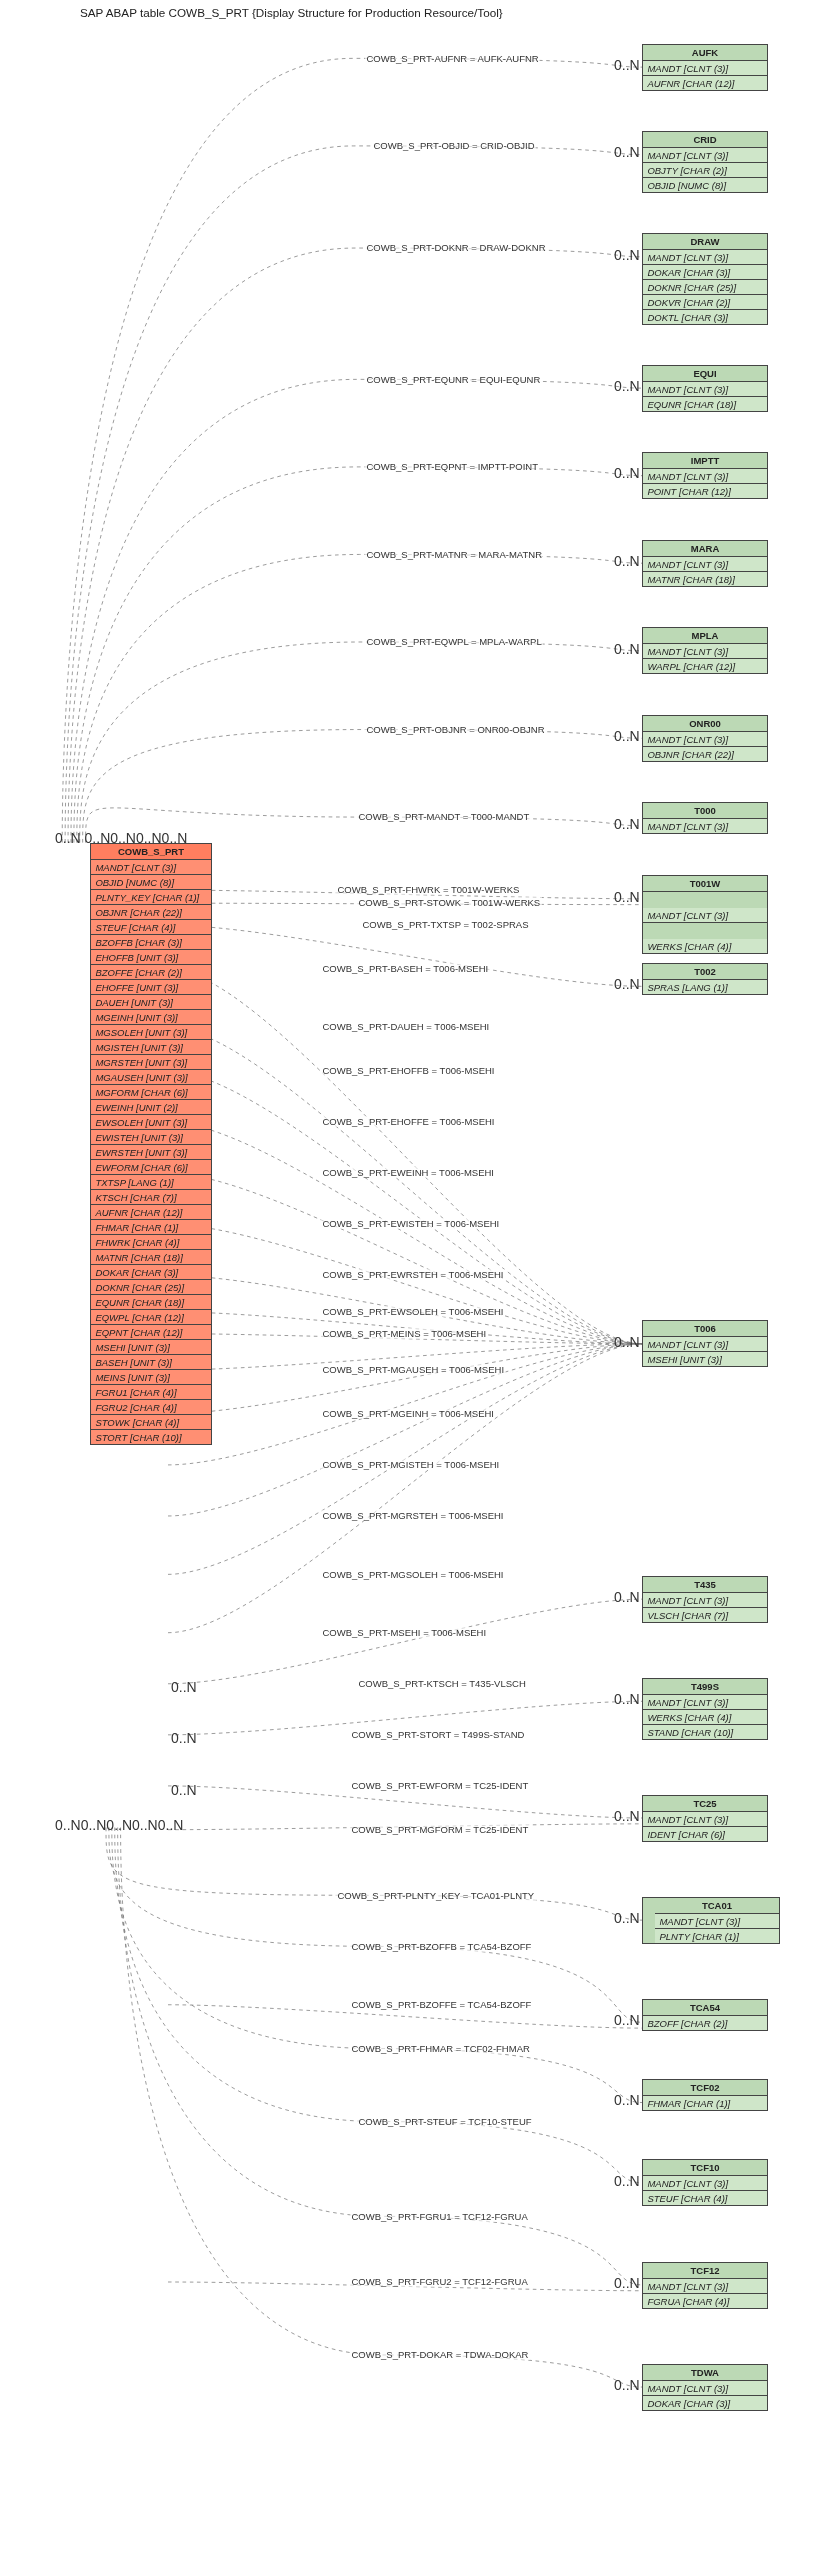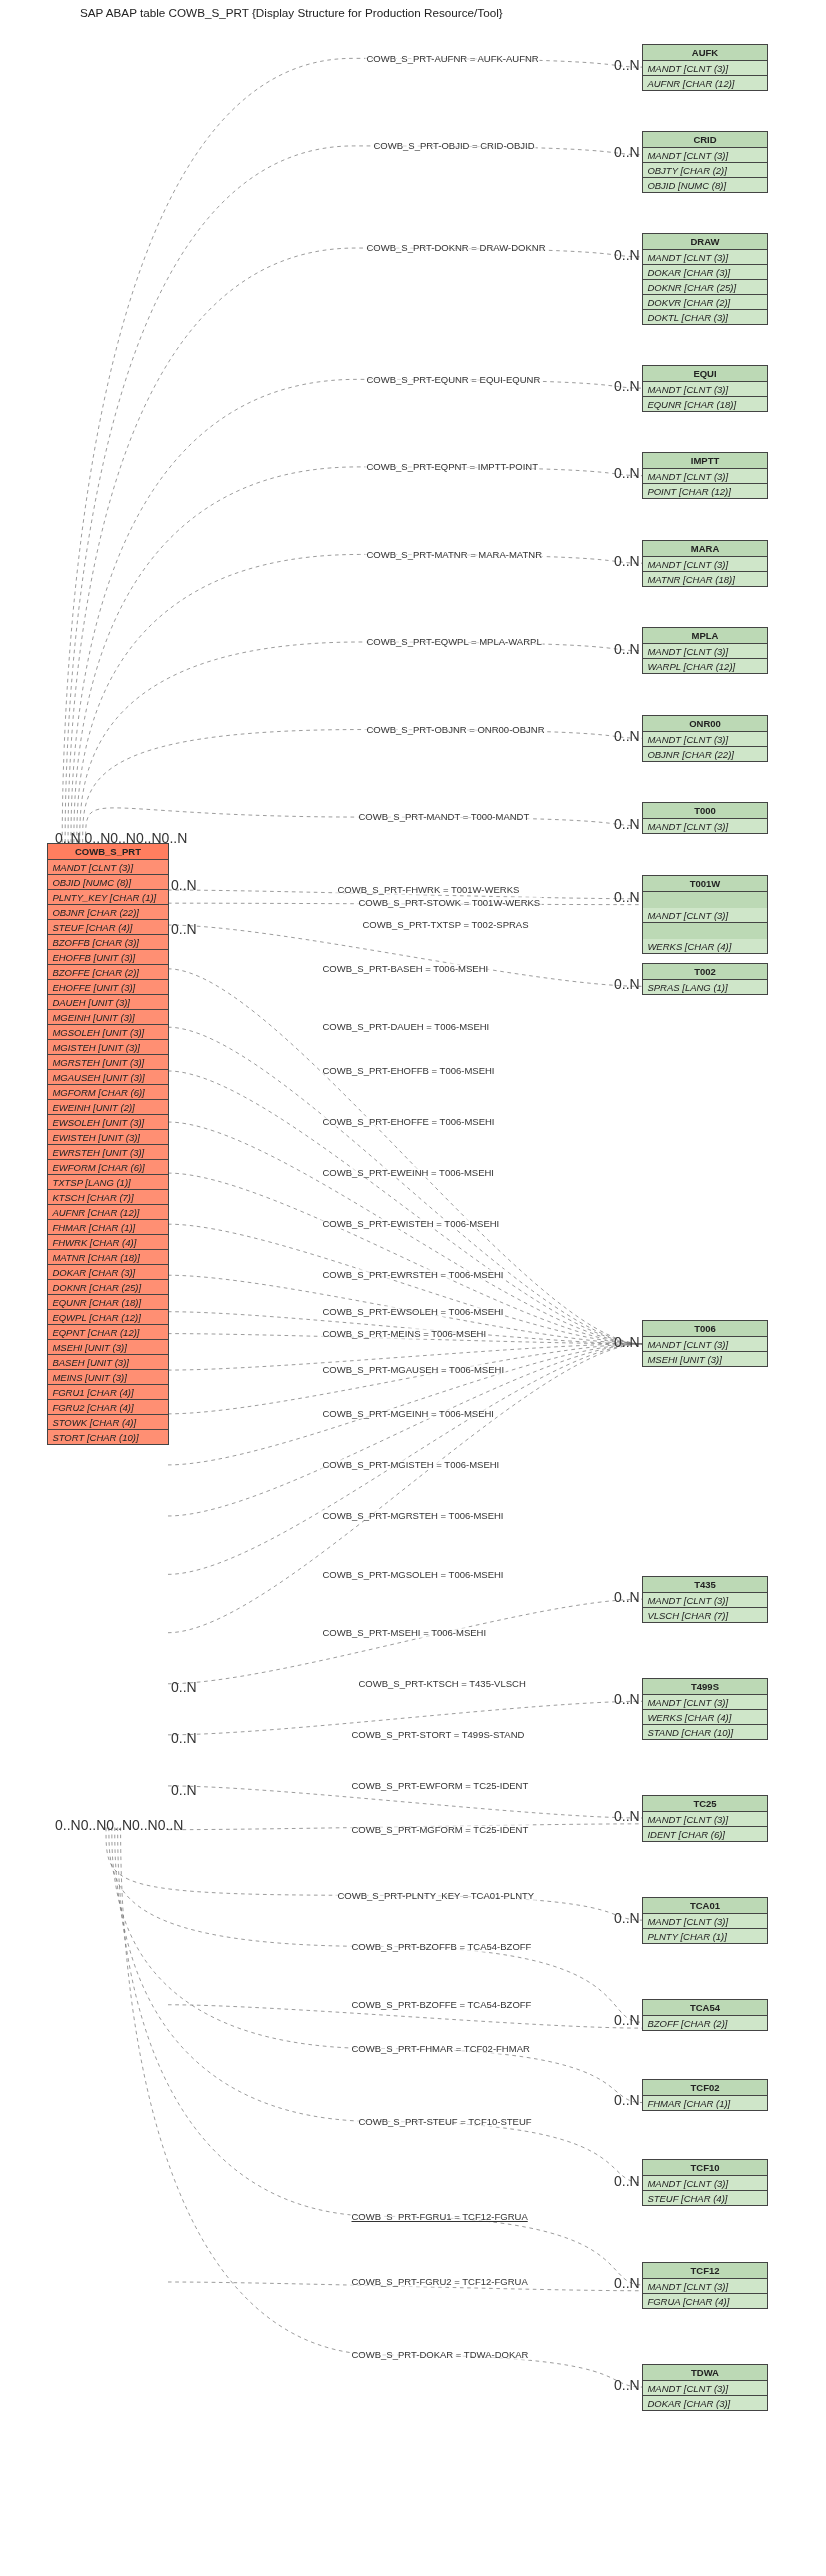--- a/index.html
+++ b/index.html
@@ -37,21 +37,21 @@
     padding: 2.2px 4.4px;
     border-bottom: 0.7px solid #444;
   }
   .entity .fld {
     padding: 1.5px 4.4px;
     border-bottom: 0.7px solid #444;
     font-style: italic;
     white-space: nowrap;
   }
   .entity .fld:last-child { border-bottom: none; }
-  .main-entity { background: #ff7e5f; }
+  .main-entity { background: #ff7e5f; margin-left: 43px; }
   .main-entity .hdr { background: #ff7e5f; }
   .main-entity .fld { background: #ff8f73; }
   .rel-entity { background: #bcd9b5; }
   .rel-entity .hdr { background: #bcd9b5; }
   .rel-entity .fld { background: #cfe6c9; }
   svg.conn {
     position: absolute;
     left: 0; top: 0;
     width: 827px;
     height: 2576px;
@@ -290,21 +290,21 @@
     <div class="card-label" style="left: 171px; top: 1730px;">0..N</div>
     <div class="entity rel-entity" style="left: 642px; top: 1795px; width: 124px;">
       <div class="hdr">TC25</div>
       <div class="fld">MANDT [CLNT (3)]</div>
       <div class="fld">IDENT [CHAR (6)]</div>
     </div>
     <div class="edge-label" style="left: 350px; top: 1780px;">COWB_S_PRT-EWFORM = TC25-IDENT</div>
     <div class="edge-label" style="left: 350px; top: 1824px;">COWB_S_PRT-MGFORM = TC25-IDENT</div>
     <div class="card-label" style="left: 614px; top: 1808px;">0..N</div>
     <div class="card-label" style="left: 171px; top: 1782px;">0..N</div>
-    <div class="entity rel-entity" style="left: 642px; top: 1897px; width: 124px;">
+    <div class="entity rel-entity" style="left: 642px; top: 1897px; width: 124px; padding-left: 12px;">
       <div class="hdr">TCA01</div>
       <div class="fld">MANDT [CLNT (3)]</div>
       <div class="fld">PLNTY [CHAR (1)]</div>
     </div>
     <div class="edge-label" style="left: 336px; top: 1890px;">COWB_S_PRT-PLNTY_KEY = TCA01-PLNTY</div>
     <div class="card-label" style="left: 614px; top: 1910px;">0..N</div>
     <div class="entity rel-entity" style="left: 642px; top: 1999px; width: 124px;">
       <div class="hdr">TCA54</div>
       <div class="fld">BZOFF [CHAR (2)]</div>
     </div>
@@ -322,21 +322,21 @@
       <div class="fld">MANDT [CLNT (3)]</div>
       <div class="fld">STEUF [CHAR (4)]</div>
     </div>
     <div class="edge-label" style="left: 357px; top: 2116px;">COWB_S_PRT-STEUF = TCF10-STEUF</div>
     <div class="card-label" style="left: 614px; top: 2173px;">0..N</div>
     <div class="entity rel-entity" style="left: 642px; top: 2262px; width: 124px;">
       <div class="hdr">TCF12</div>
       <div class="fld">MANDT [CLNT (3)]</div>
       <div class="fld">FGRUA [CHAR (4)]</div>
     </div>
-    <div class="edge-label" style="left: 350px; top: 2211px; text-decoration: underline;">COWB_S_PRT-FGRU1 = TCF12-FGRUA</div>
+    <div class="edge-label" style="left: 350px; top: 2211px;">COWB_S_PRT-FGRU1 = TCF12-FGRUA</div>
     <div class="edge-label" style="left: 350px; top: 2276px;">COWB_S_PRT-FGRU2 = TCF12-FGRUA</div>
     <div class="card-label" style="left: 614px; top: 2275px;">0..N</div>
     <div class="entity rel-entity" style="left: 642px; top: 2364px; width: 124px;">
       <div class="hdr">TDWA</div>
       <div class="fld">MANDT [CLNT (3)]</div>
       <div class="fld">DOKAR [CHAR (3)]</div>
     </div>
     <div class="edge-label" style="left: 350px; top: 2349px;">COWB_S_PRT-DOKAR = TDWA-DOKAR</div>
     <div class="card-label" style="left: 614px; top: 2377px;">0..N</div>
   </div>

